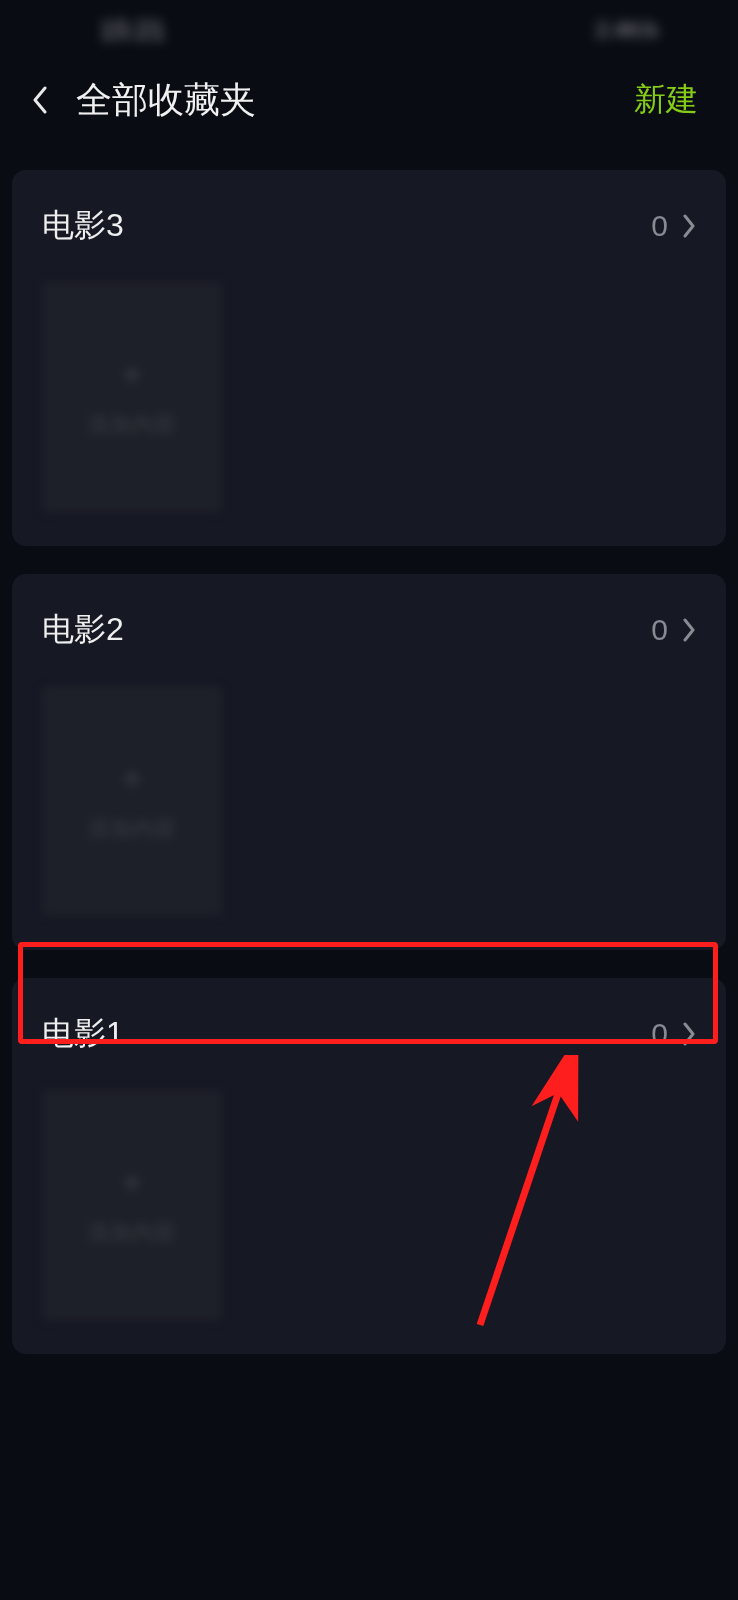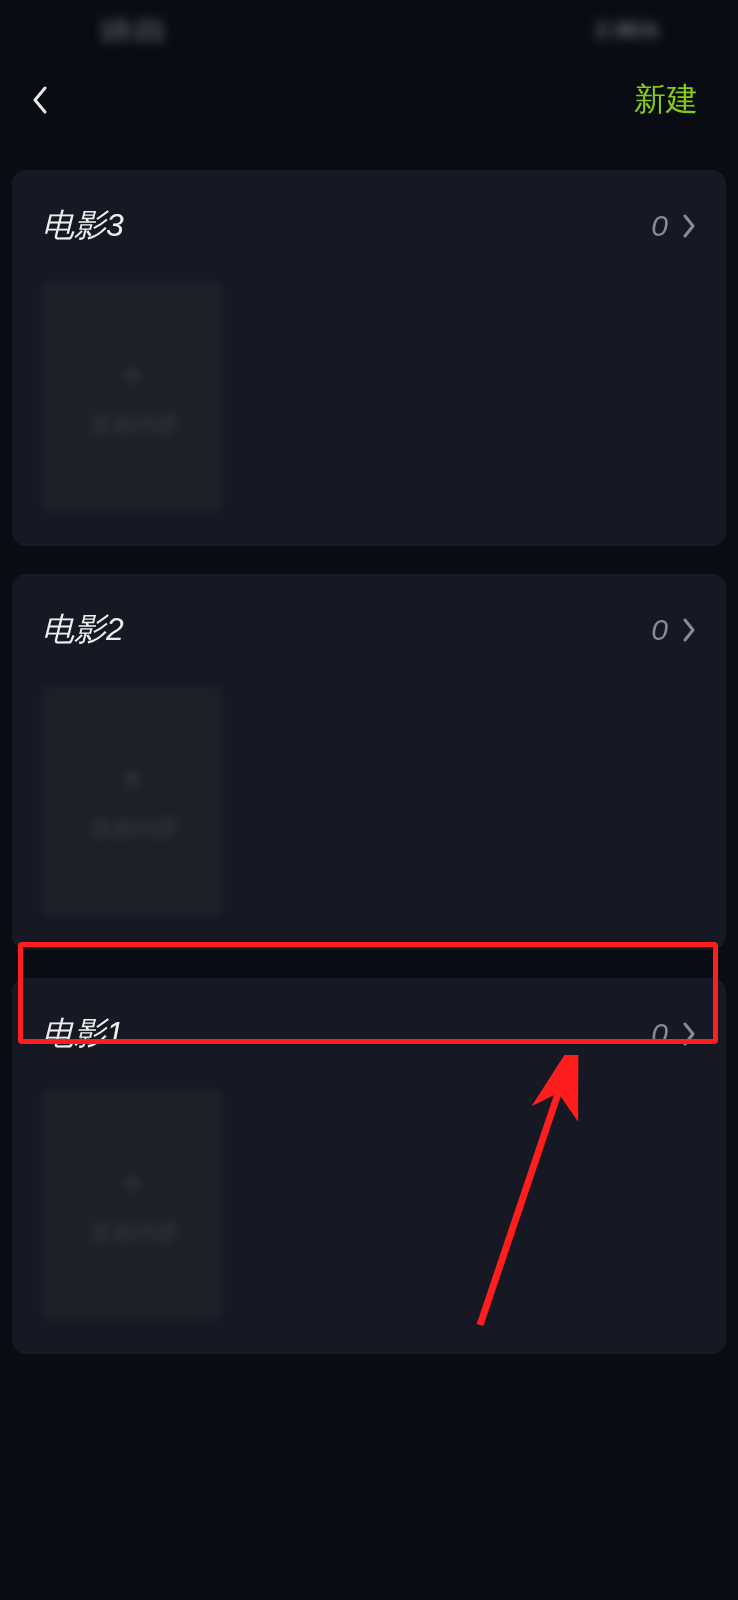--- a/index.html
+++ b/index.html
@@ -66,21 +66,20 @@
   }
   .content {
     padding: 30px 12px 0 12px;
   }
   .folder-card {
     background: #161823;
     border-radius: 14px;
     margin-bottom: 28px;
     padding: 0;
     overflow: hidden;
-    font-style: italic;
   }
   .folder-header {
     display: flex;
     justify-content: space-between;
     align-items: center;
     padding: 34px 30px;
   }
   .folder-title {
     font-size: 32px;
     color: #eee;
@@ -151,20 +150,21 @@
   <div class="status-time">15:21</div>
   <div class="status-right">2.4K/s</div>
 </div>
 
 <div class="header">
   <div class="back-icon">
     <svg viewBox="0 0 16 28" fill="none">
       <path d="M13 2 L3 14 L13 26" stroke="#e8e8e8" stroke-width="3" stroke-linecap="round" stroke-linejoin="round"></path>
     </svg>
   </div>
+  <div class="header-title">全部收藏夹</div>
   <div class="header-action">新建</div>
 </div>
 
 <div class="content">
 
   <div class="folder-card">
     <div class="folder-header">
       <div class="folder-title">电影3</div>
       <div class="folder-right">
         <span class="folder-count">0</span>

